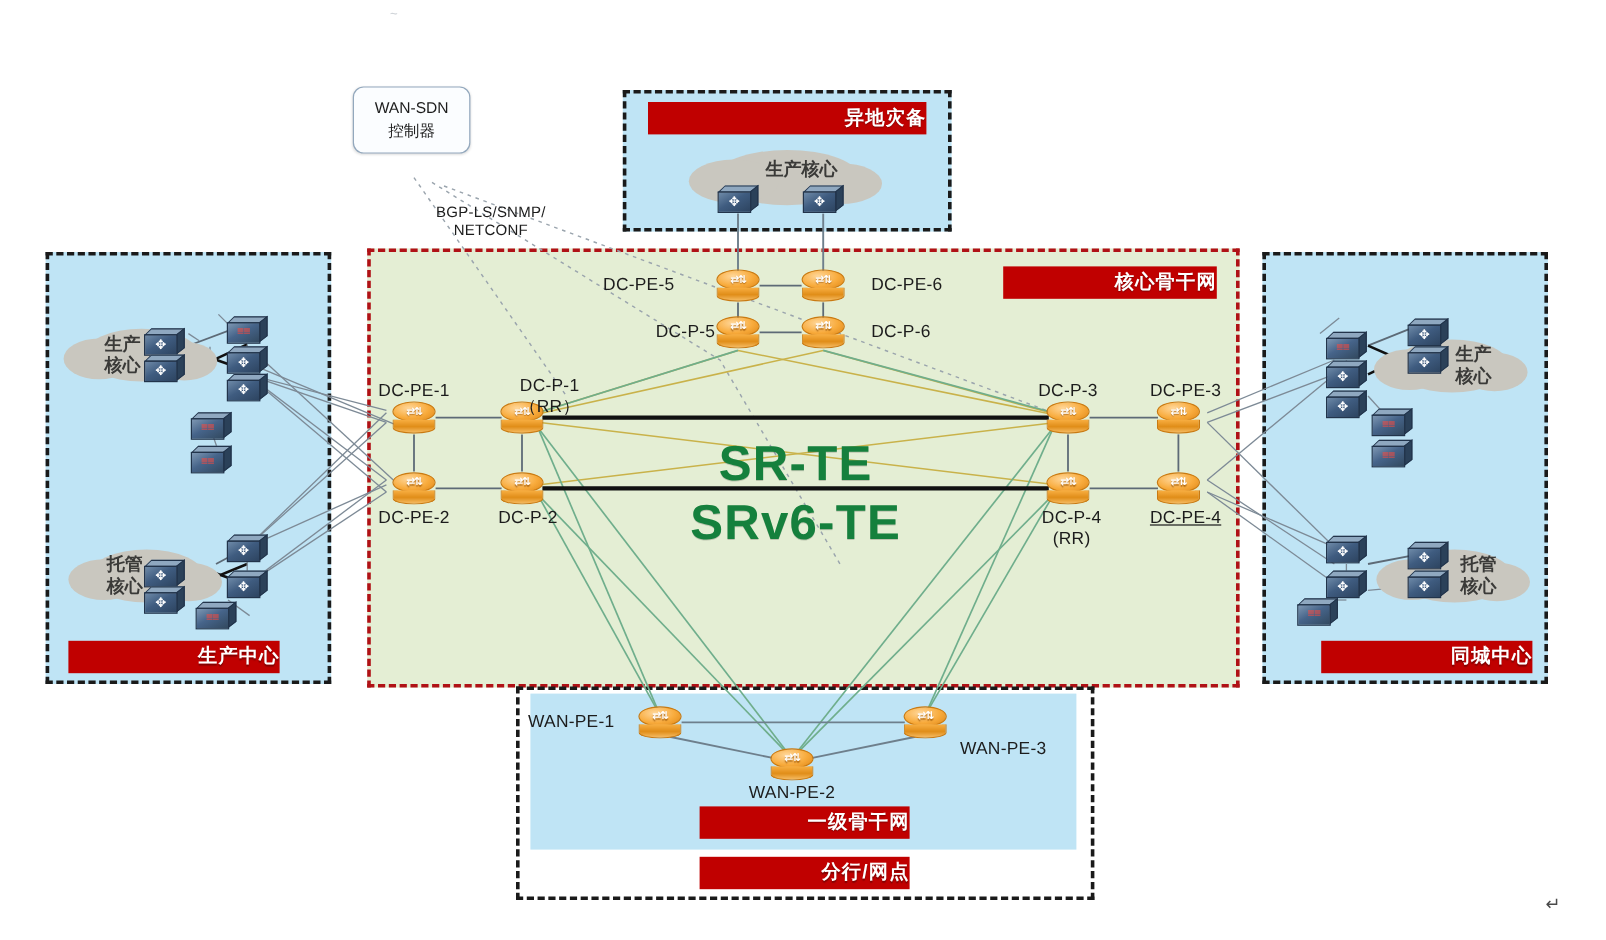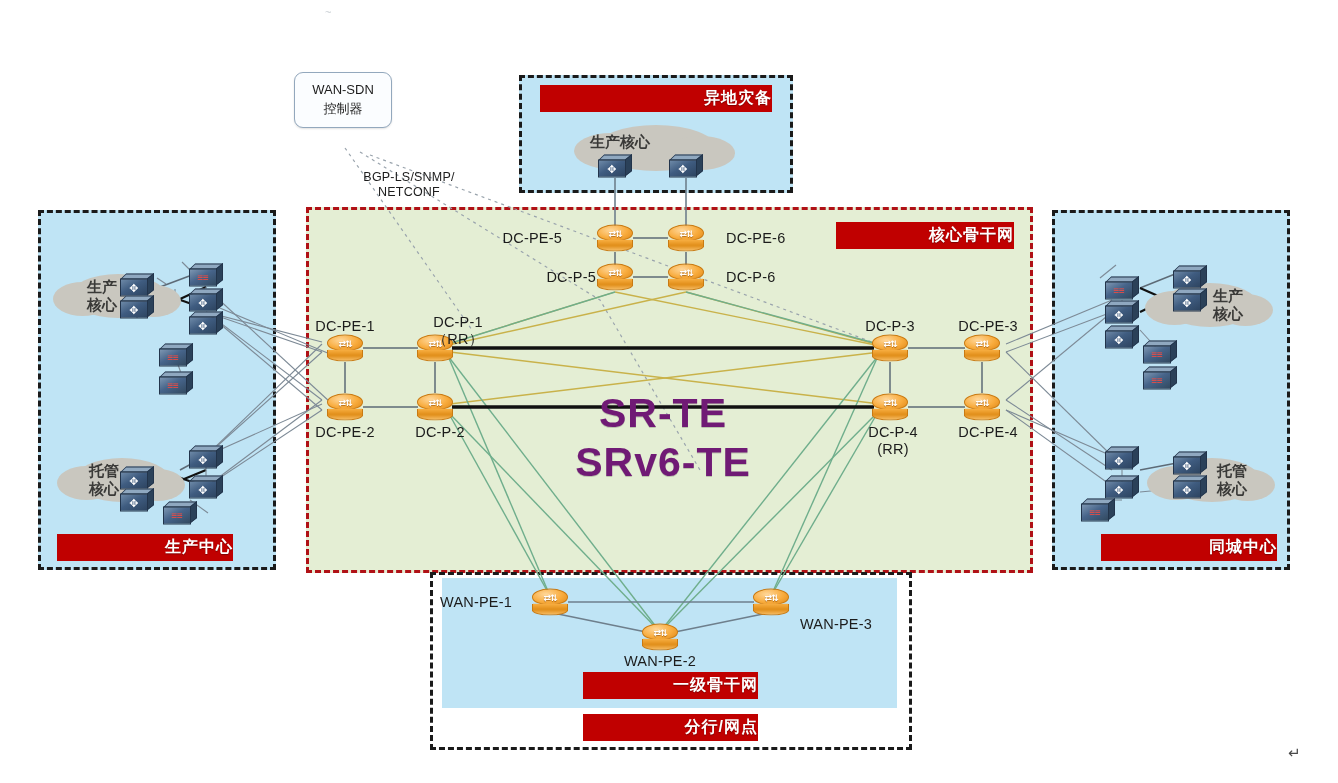--- a/index.html
+++ b/index.html
@@ -31,24 +31,23 @@
   
   .lbl{
     position:absolute;color:#1c1c1c;white-space:nowrap;
     font-size:14.5px;letter-spacing:.2px;line-height:1.18;
   }
   .lbl.ctr{transform:translateX(-50%);text-align:center;}
   .lbl.r{transform:translateX(-100%);}
 
   
   .srte{
-    position:absolute;color:#701a75;font-weight:bold;
+    position:absolute;color:#15803d;font-weight:bold;
     letter-spacing:1px;transform:translateX(-50%);
     text-shadow:0 1px 0 rgba(0,0,0,.18);
-    margin-top:27px;
   }
 
   
   .ctrl{
     position:absolute;box-sizing:border-box;
     background:#fbfdff;border:1.5px solid #93a8bd;border-radius:9px;
     display:flex;flex-direction:column;align-items:center;justify-content:center;
     color:#1c1c1c;font-size:13px;line-height:1.45;
     box-shadow:0 1px 2px rgba(0,0,0,.12);
   }
@@ -259,21 +258,21 @@
       <path class="gr" d="M1006,410 L1112,486"></path>
       <path class="gr" d="M1122,470 L1122,487"></path>
       <path class="gr2" d="M1140,470 L1182,462"></path>
       <path class="gr" d="M1190,462 L1190,484"></path>
       <path class="gr" d="M1140,492 L1182,488"></path>
       <path class="gr" d="M1108,500 L1122,500"></path>
     </g>
   </svg>
 
   <div class="cloud" style="left:656px;top:148px;width:120px;height:46px;"></div>
-  <div class="cloudtxt" style="left:620px;top:142px;">
+  <div class="cloudtxt" style="left:668px;top:142px;">
     <span>生产核心</span>
   </div>
 
   <div class="cloud" style="left:118px;top:296px;width:96px;height:44px;"></div>
   <div class="cloudtxt" style="left:102px;top:296px;">
     <div>生产</div>
     <div>核心</div>
   </div>
 
   <div class="cloud" style="left:122px;top:480px;width:96px;height:44px;"></div>
@@ -568,21 +567,21 @@
       </div>
       <div class="lbl ctr" style="left: 893px; top: 424px;">
         <div>DC-P-4</div>
         <div>(RR)</div>
       </div>
       <div class="router" style="left: 982px; top: 407px; width: 36px; height: 27px;">
         <div class="top"></div>
         <div class="band"></div>
         <div class="glyph">⇄⇅</div>
       </div>
-      <div class="lbl ctr" style="left: 988px; top: 424px;">
+      <div class="lbl ctr" style="left: 988px; top: 424px; text-decoration: underline;">
         <div>DC-PE-4</div>
       </div>
       <div class="router" style="left: 550px; top: 602px; width: 36px; height: 27px;">
         <div class="top"></div>
         <div class="band"></div>
         <div class="glyph">⇄⇅</div>
       </div>
       <div class="lbl r" style="left: 512px; top: 594px;">
         <div>WAN-PE-1</div>
       </div>

